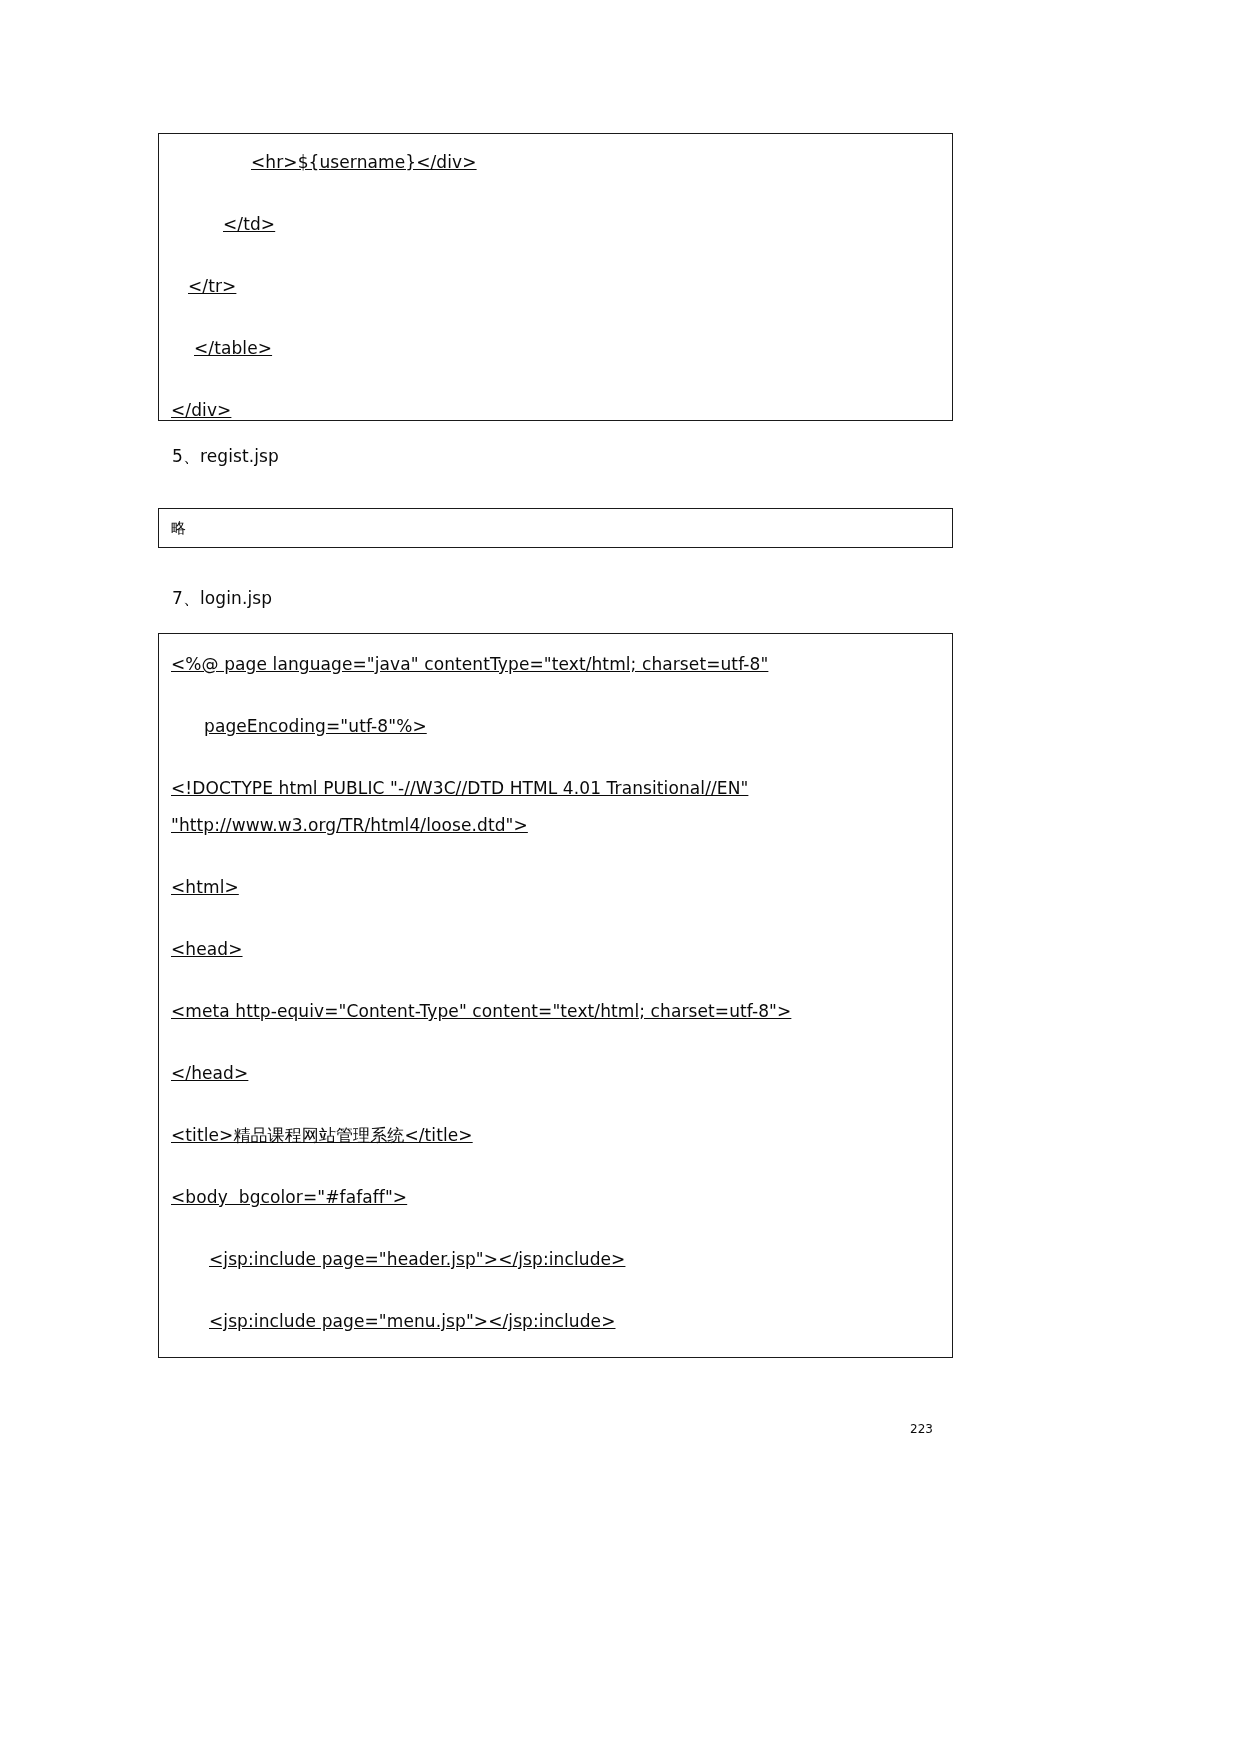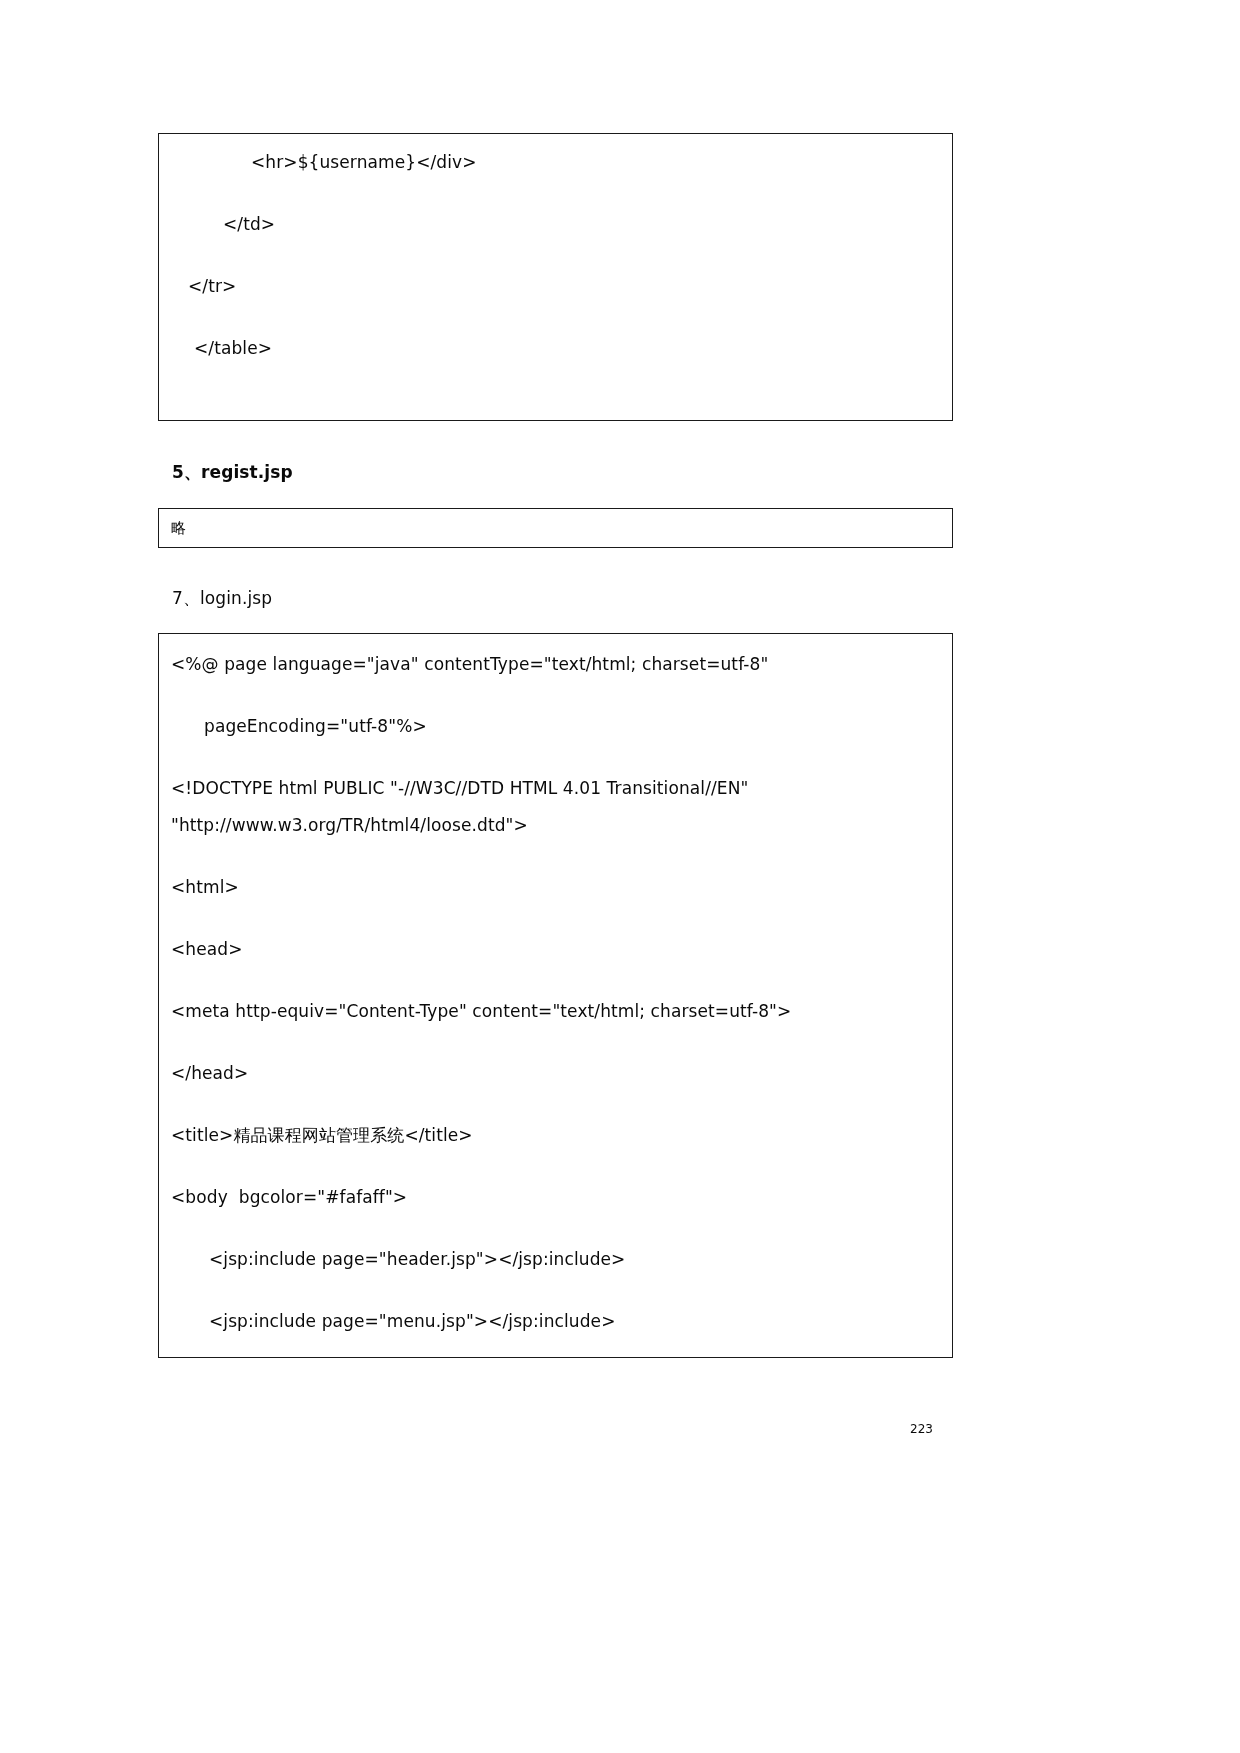--- a/index.html
+++ b/index.html
@@ -32,20 +32,21 @@
   }
   .box1 { top: 133px; height: 288px; padding-top: 10px; }
   .box2 { top: 508px; height: 40px; padding: 0 12px; display: flex; align-items: center; }
   .box3 { top: 633px; height: 725px; padding-top: 12px; }
   .code-line {
     white-space: pre;
     font-size: 17px;
     line-height: 36px;
     margin-top: 26px;
     letter-spacing: 0.1px;
+    text-decoration: underline;
   }
   .code-box .code-line:first-child { margin-top: 0; }
   .cont { margin-top: 1px; }
   .ind23 { margin-left: 23px; }
   .ind33 { margin-left: 33px; }
   .ind35 { margin-left: 17px; }
   .ind38 { margin-left: 38px; }
   .ind50 { margin-left: 52px; }
   .ind80 { margin-left: 80px; }
   .omit-line {
@@ -55,40 +56,41 @@
     white-space: pre;
   }
   .heading {
     position: absolute;
     left: 172px;
     font-size: 17px;
     line-height: 24px;
     white-space: pre;
     letter-spacing: 0.1px;
   }
-  .heading-regist { top: 460px; font-weight: bold; }
+  .heading-regist { top: 444px; }
   .heading-login  { top: 586px; }
   .page-number {
     position: absolute;
     top: 1418px;
     left: 910px;
     font-size: 12px;
     line-height: 22px;
   }
 </style>
 </head>
 <body>
 
 <div class="page">
 
   <div class="code-box box1">
     <div class="code-line ind80">&lt;hr&gt;${username}&lt;/div&gt;</div>
     <div class="code-line ind50">&lt;/td&gt;</div>
     <div class="code-line ind35">&lt;/tr&gt;</div>
     <div class="code-line ind23">&lt;/table&gt;</div>
+    <div class="code-line">&lt;/div&gt;</div>
   </div>
 
   <div class="heading heading-regist">5、regist.jsp</div>
 
   <div class="code-box box2">
     <div class="omit-line">略</div>
   </div>
 
   <div class="heading heading-login">7、login.jsp</div>
 

